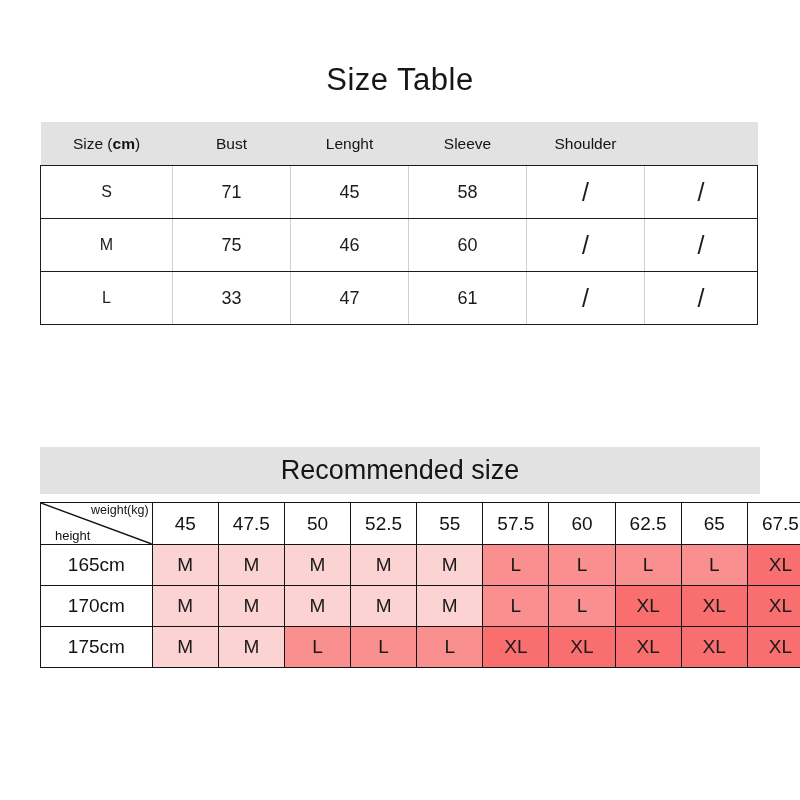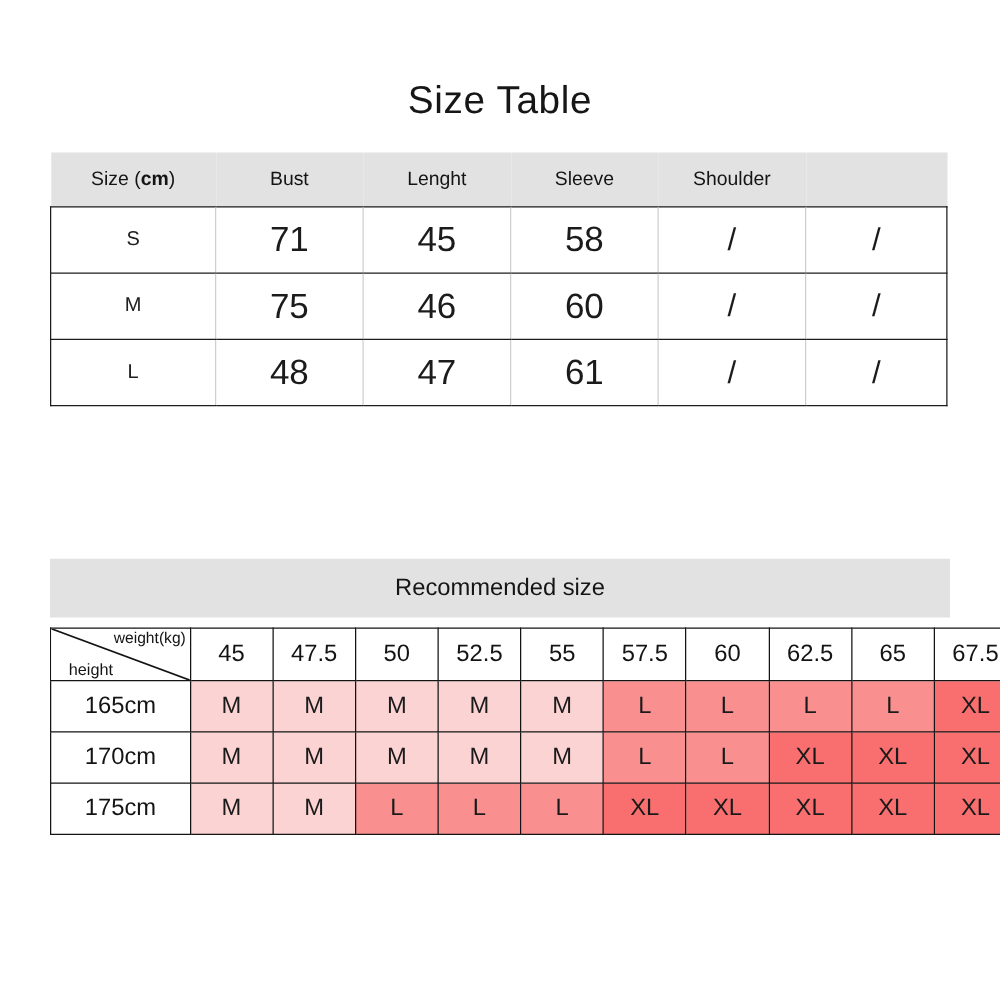--- a/index.html
+++ b/index.html
@@ -72,42 +72,42 @@
   .st-body td.cell-label {
     border-left: 1px solid #1c1c1c;
     font-size: 16px;
     font-weight: 300;
     color: #202020;
   }
   .st-body td.cell-last {
     border-right: 1px solid #1c1c1c;
   }
   .st-body td.cell-value {
-    font-size: 28px;
+    font-size: 18px;
     font-weight: 300;
     color: #1b1b1b;
   }
   .st-body td.cell-value.slash {
     font-size: 25px;
   }
 
   
   .rec-block {
     position: absolute;
     left: 40px;
     top: 447px;
     width: 720px;
   }
   .rec-banner {
     background: #e2e2e2;
     width: 720px;
     height: 47px;
     line-height: 47px;
     text-align: center;
-    font-size: 19px;
+    font-size: 27px;
     font-weight: 300;
     color: #151515;
   }
   table.rec-table {
     border-collapse: collapse;
     table-layout: fixed;
     width: 774px;
     margin-top: 8px;
   }
   table.rec-table td,
@@ -217,21 +217,21 @@
       <tr>
         <td class="cell-label">M</td>
         <td class="cell-value">75</td>
         <td class="cell-value">46</td>
         <td class="cell-value">60</td>
         <td class="cell-value slash">/</td>
         <td class="cell-value slash cell-last">/</td>
       </tr>
       <tr>
         <td class="cell-label">L</td>
-        <td class="cell-value">48</td>
+        <td class="cell-value">33</td>
         <td class="cell-value">47</td>
         <td class="cell-value">61</td>
         <td class="cell-value slash">/</td>
         <td class="cell-value slash cell-last">/</td>
       </tr>
     </tbody>
   </table>
 </div>
 
 <div class="rec-block">

